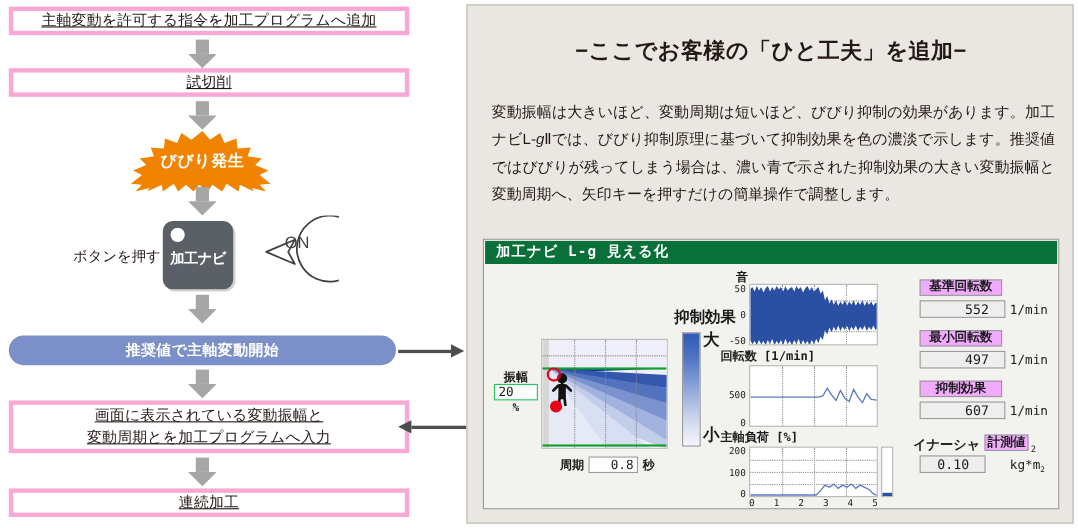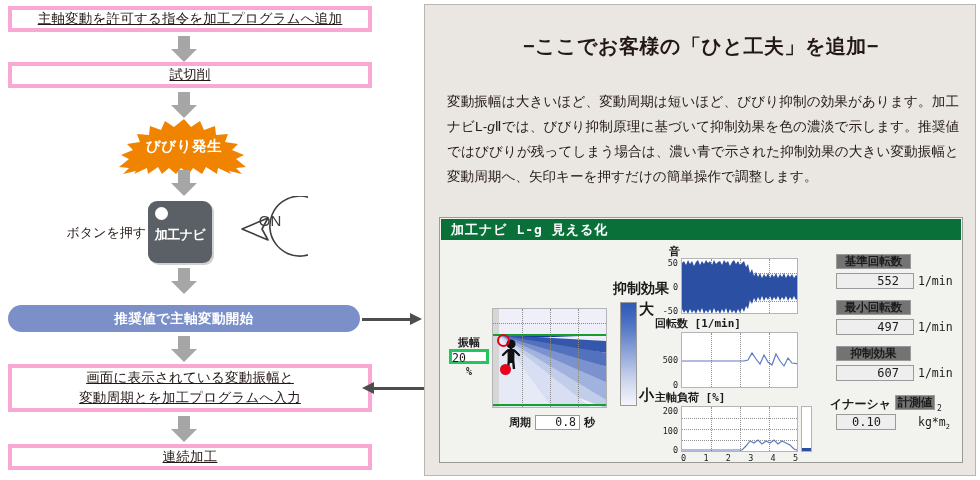--- a/index.html
+++ b/index.html
@@ -113,21 +113,21 @@
   .mapwrap{position:absolute;left:52px;top:90px;width:115px;height:100px;
     background:#ffffff;border:1px solid #b4b4b4;box-sizing:border-box;overflow:hidden;}
   .map-grad{position:absolute;left:0;top:0;width:100%;height:100%;}
   .map-vline{position:absolute;top:0;bottom:0;width:0;border-left:1px dotted #8a8a8a;}
   .map-hline{position:absolute;left:0;right:0;height:0;border-top:1px dotted #8a8a8a;}
   .map-green{position:absolute;left:0;right:0;height:2px;background:#15a02e;}
 
   .amp-label{position:absolute;left:9px;top:117px;width:40px;text-align:center;
     font-family:"DejaVu Sans Mono","Liberation Mono",monospace;font-weight:bold;font-size:11px;color:#1a1a1a;}
   .amp-val{position:absolute;left:9px;top:131px;width:40px;height:15px;
-    background:#ffffff;border:3px solid #22c55e;box-sizing:border-box;
+    background:#ffffff;border:1px solid #22c55e;box-sizing:border-box;
     font-family:"DejaVu Sans Mono","Liberation Mono",monospace;font-size:11.5px;
     text-align:right;padding-right:21px;line-height:13px;color:#1a1a1a;}
   .amp-unit{position:absolute;left:9px;top:148px;width:40px;text-align:center;
     font-family:"DejaVu Sans Mono","Liberation Mono",monospace;font-weight:bold;font-size:10px;color:#1a1a1a;}
 
   .per-row{position:absolute;left:52px;top:196px;width:120px;height:16px;
     display:flex;align-items:center;justify-content:center;gap:4px;
     font-family:"DejaVu Sans Mono","Liberation Mono",monospace;font-weight:bold;font-size:11px;color:#1a1a1a;}
   .per-val{background:#ffffff;border:1px solid #9a9a9a;width:40px;text-align:right;
     padding-right:3px;font-weight:normal;font-size:11.5px;line-height:13px;}
@@ -152,21 +152,21 @@
     font-weight:bold;font-size:11px;color:#1a1a1a;white-space:nowrap;}
   .g-tick{position:absolute;
     font-family:"DejaVu Sans Mono","Liberation Mono",monospace;
     font-size:8.5px;color:#1a1a1a;text-align:right;}
   .g-box{position:absolute;background:#ffffff;border:1px solid #b4b4b4;box-sizing:border-box;overflow:hidden;}
   .g-box .gl{position:absolute;border-left:1px dotted #8f8f8f;top:0;bottom:0;}
   .g-box .ghl{position:absolute;border-top:1px dotted #8f8f8f;left:0;right:0;}
   .g-box svg{position:absolute;left:0;top:0;display:block;}
 
   
-  .vf-label{position:absolute;height:15px;background:#737373;border:1px solid #9a9a9a;
+  .vf-label{position:absolute;height:15px;background:#f0abfc;border:1px solid #9a9a9a;
     box-sizing:border-box;font-weight:bold;font-size:11.5px;line-height:13px;
     text-align:center;color:#1a1a1a;}
   .vf-box{position:absolute;height:16px;background:#eeeeee;border:1px solid #9a9a9a;
     box-sizing:border-box;
     font-family:"DejaVu Sans Mono","Liberation Mono",monospace;
     font-size:12px;line-height:14px;text-align:right;padding-right:14px;color:#1a1a1a;}
   .vf-unit{position:absolute;
     font-family:"DejaVu Sans Mono","Liberation Mono",monospace;
     font-size:11.5px;color:#1a1a1a;white-space:nowrap;}
   .vf-unit sub{font-size:7px;}

